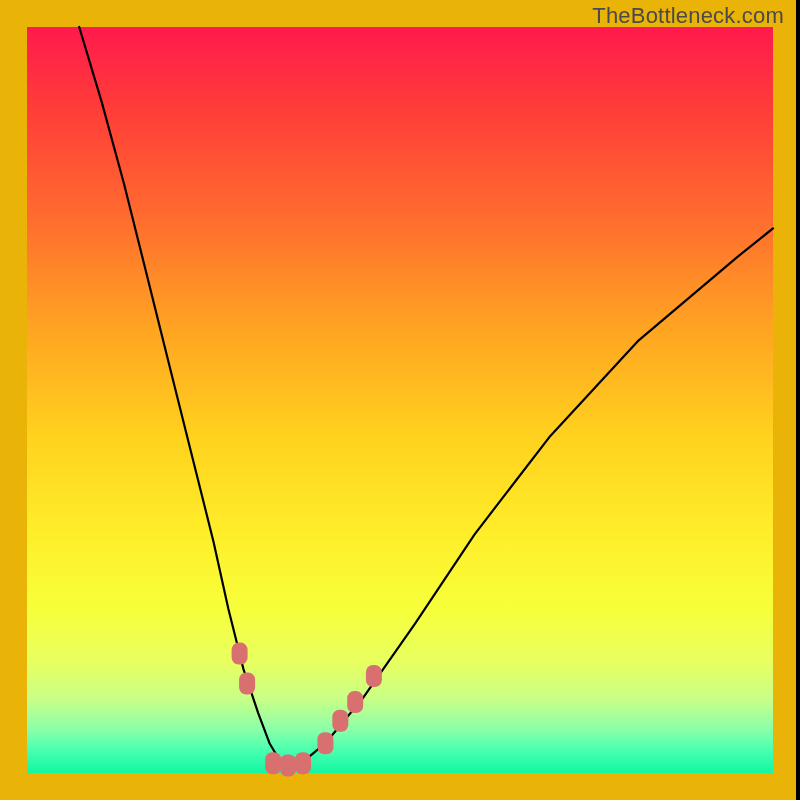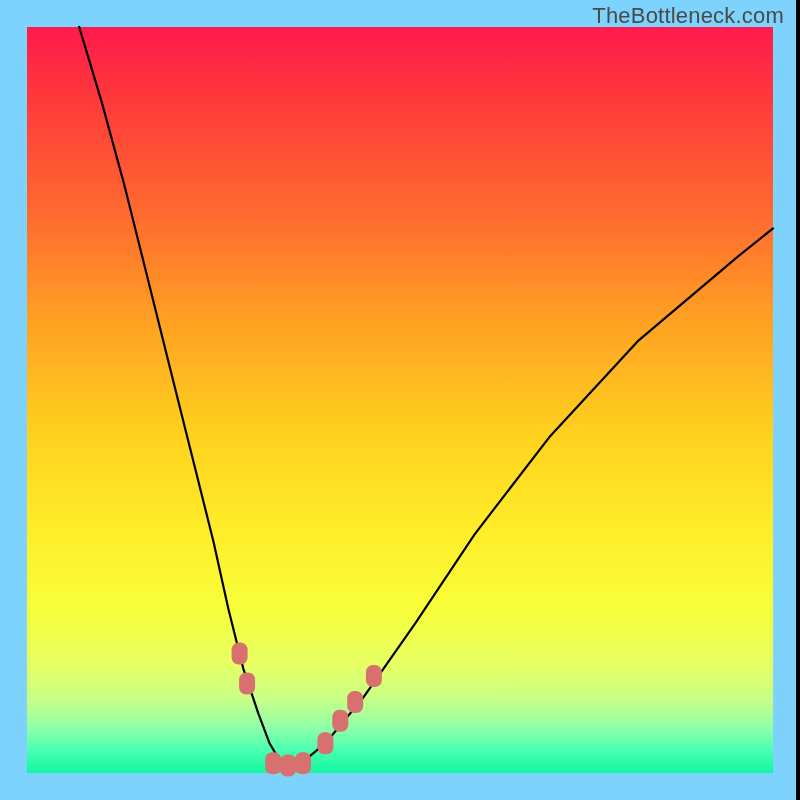--- a/index.html
+++ b/index.html
@@ -10,21 +10,21 @@
     background: #000;
     font-family: Arial, Helvetica, sans-serif;
     overflow: hidden;
   }
   .frame {
     position: absolute;
     top: 0;
     left: 0;
     width: 796px;
     height: 800px;
-    background: #7dd3fc;
+    background: #eab308;
   }
   .plot-area {
     position: absolute;
     top: 27px;
     left: 27px;
     width: 746px;
     height: 746px;
     
     background: linear-gradient(to bottom,
       #ff1a4d 0%,

